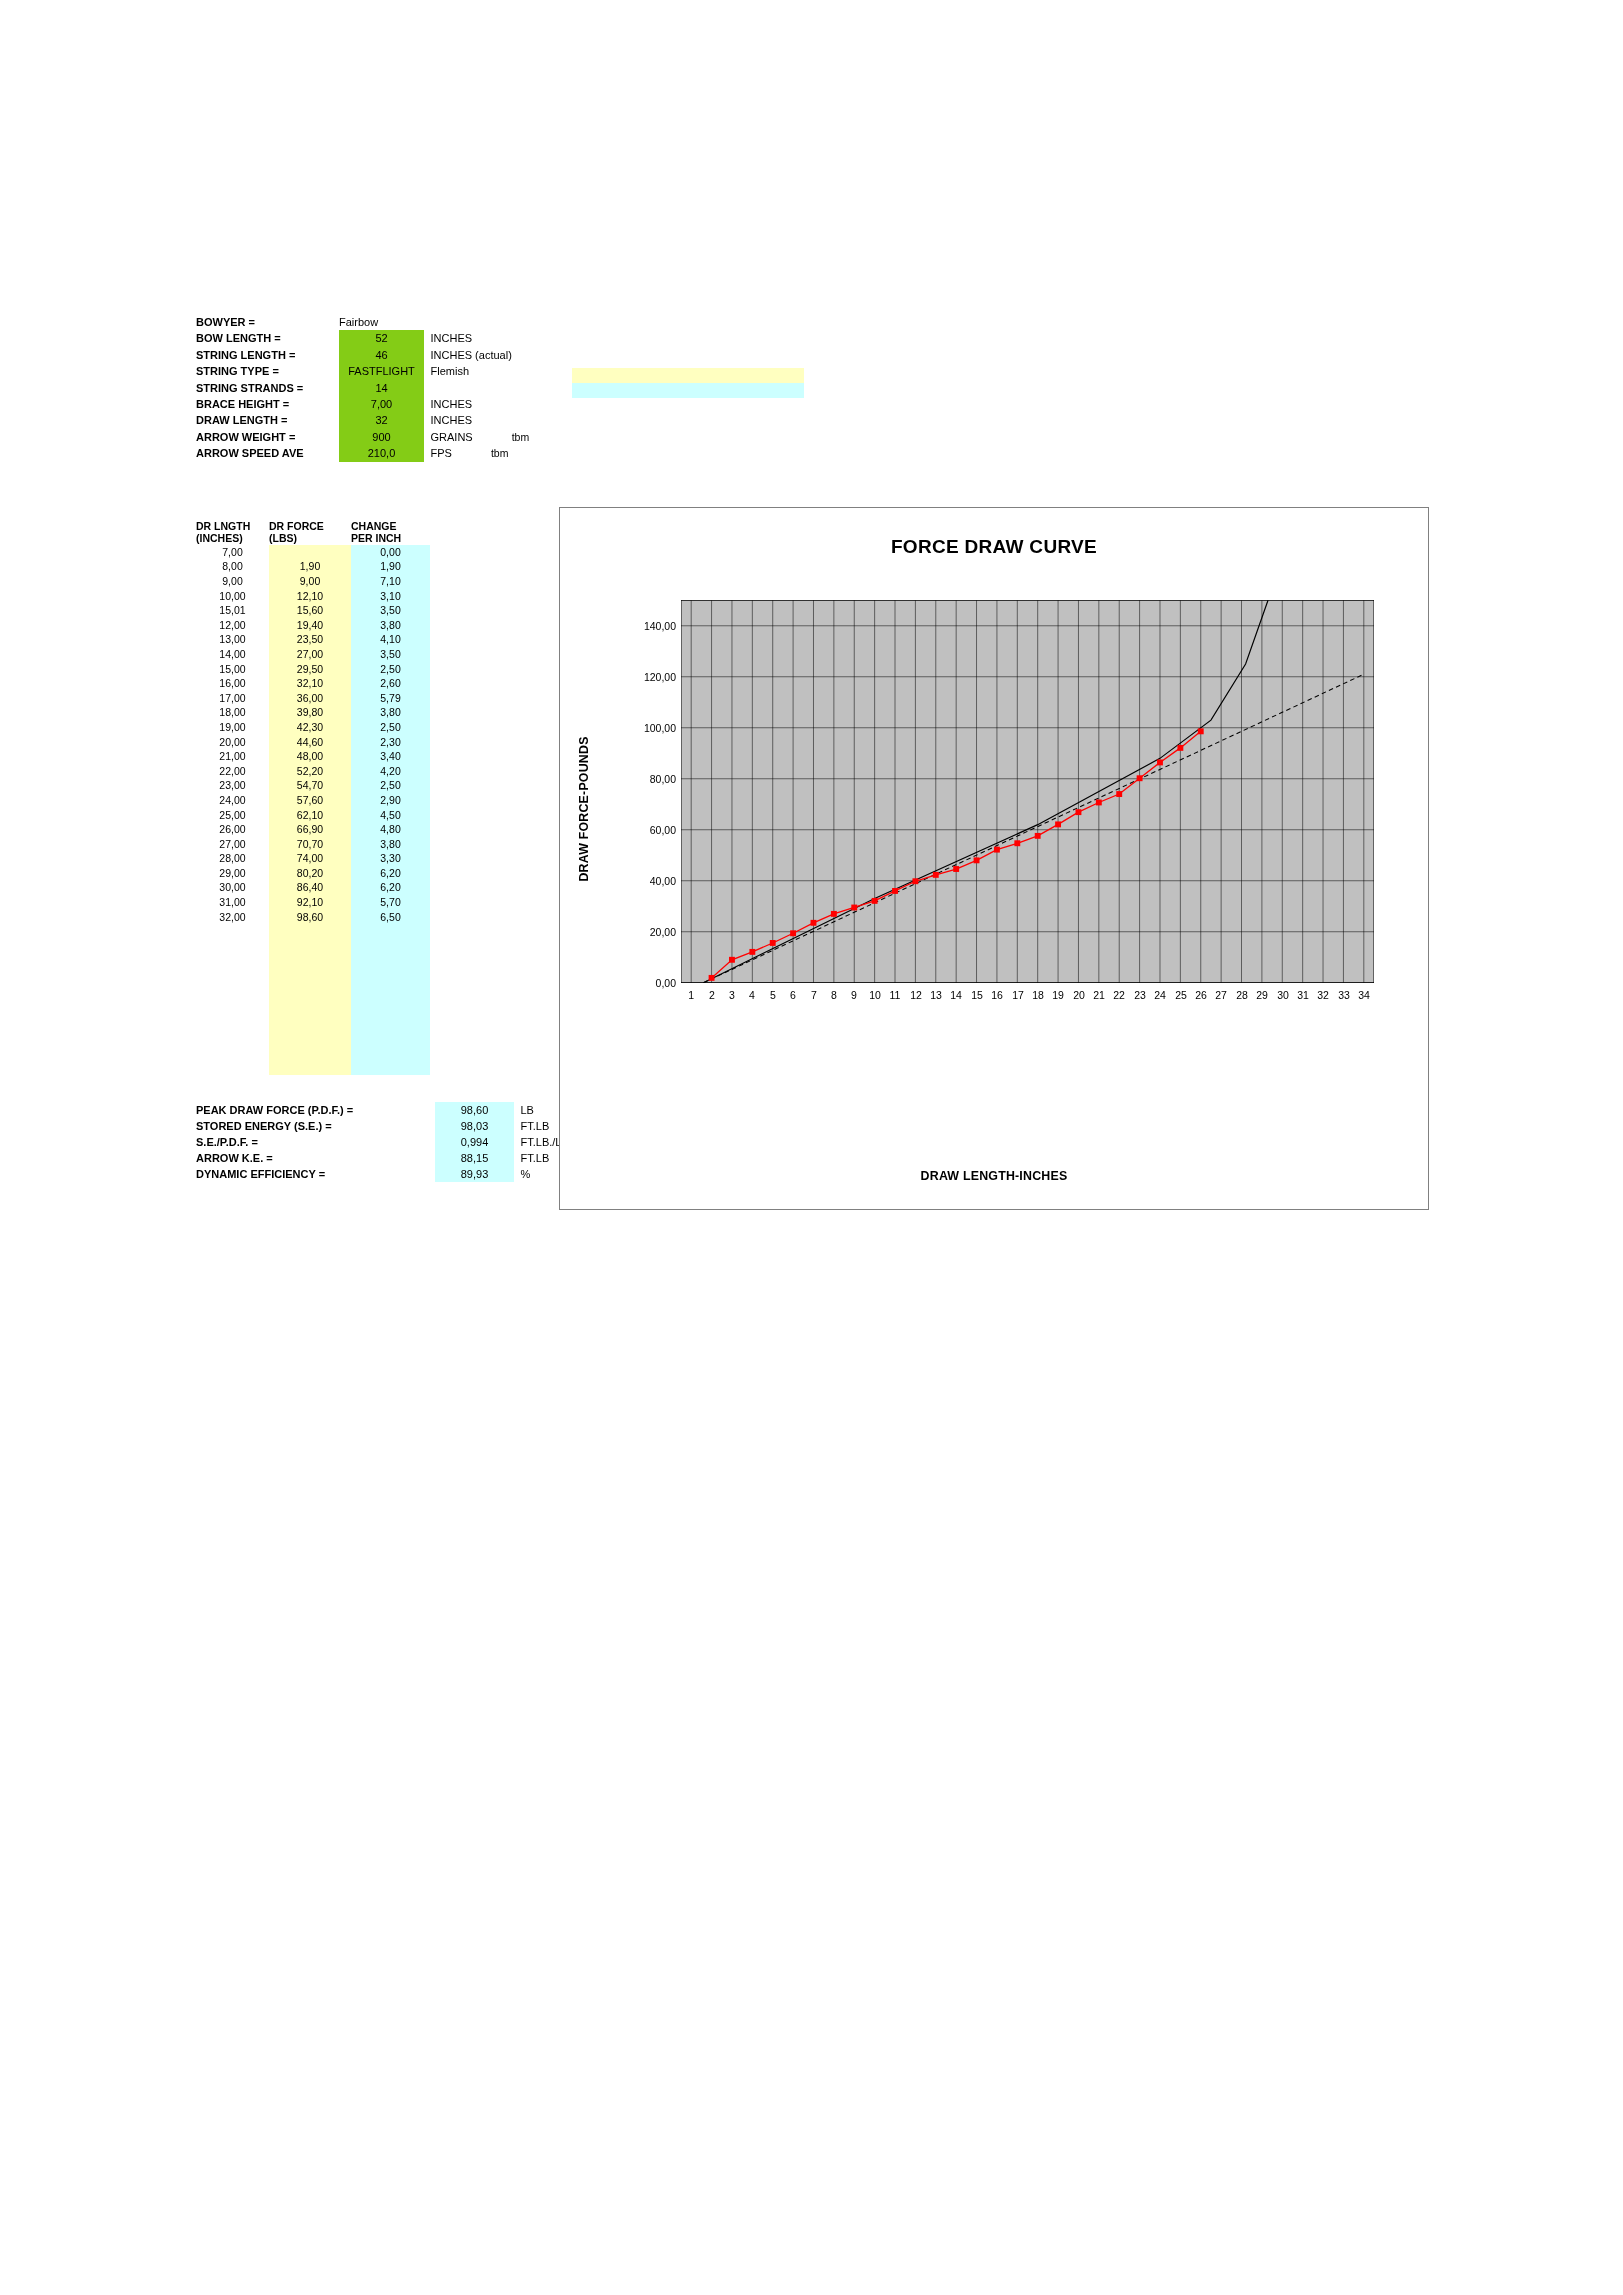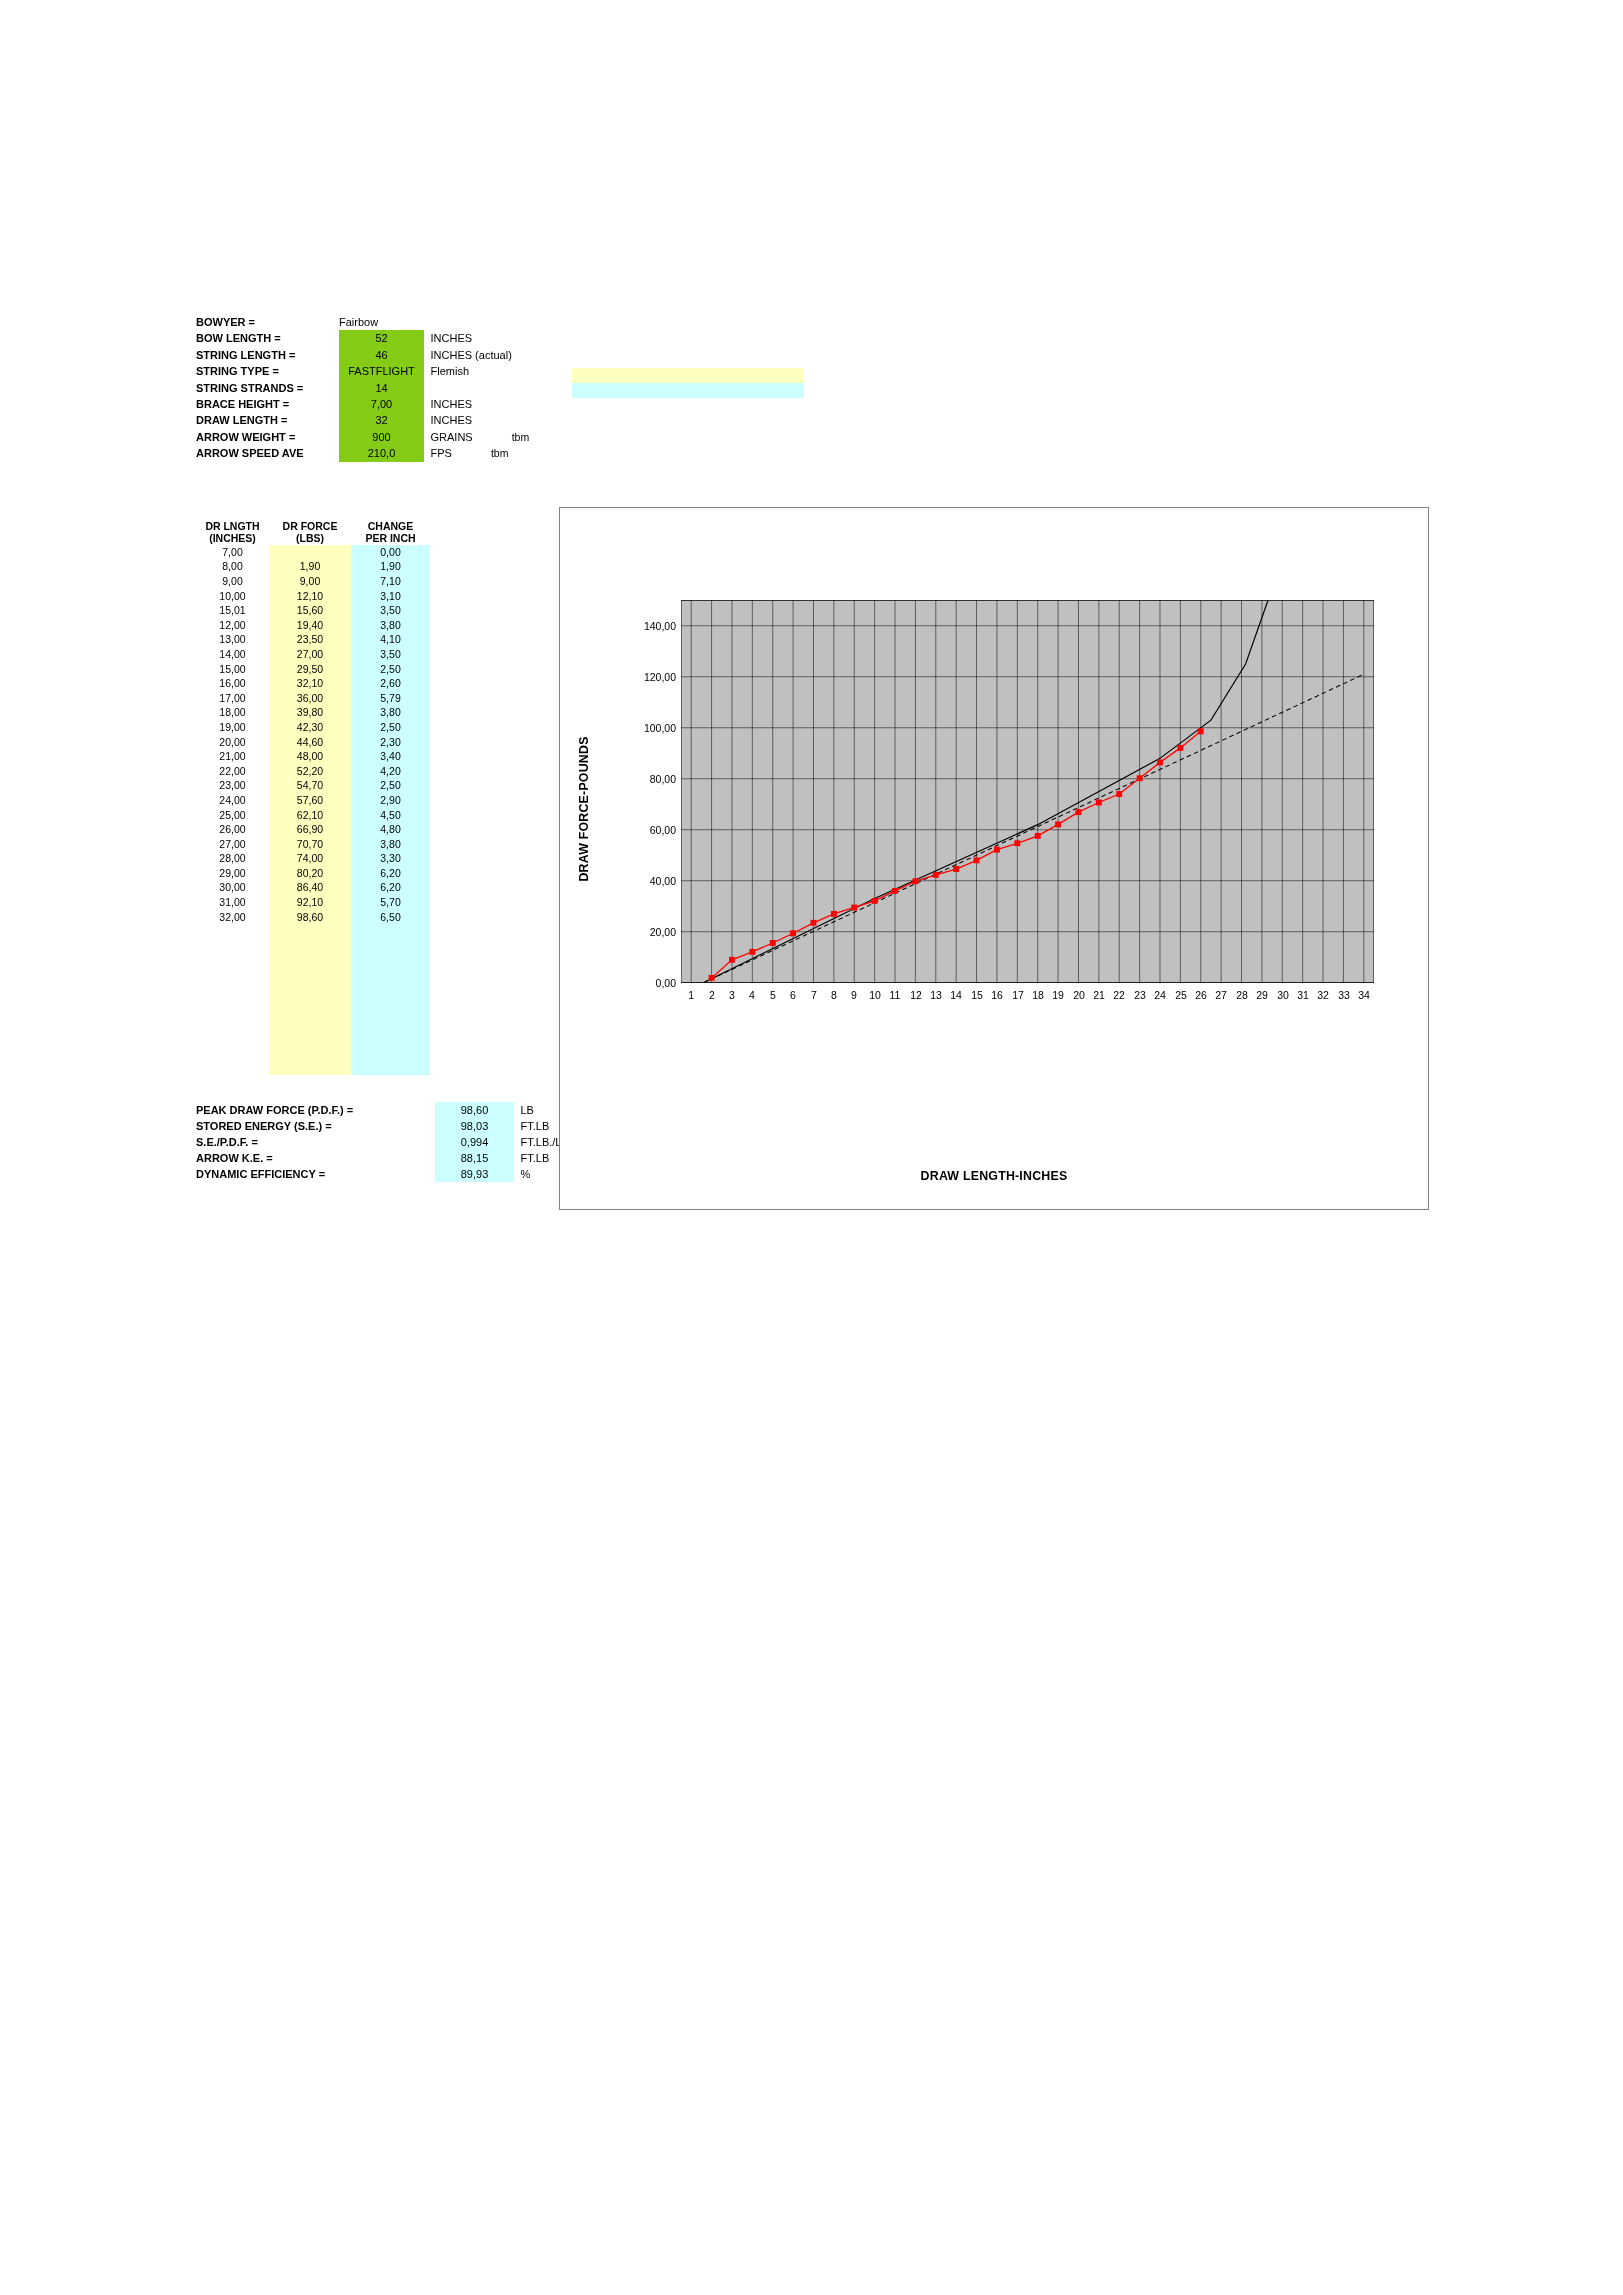--- a/index.html
+++ b/index.html
@@ -94,21 +94,20 @@
   .tbl {
     position: absolute;
     left: 196px;
     top: 520px;
     font-size: 10.5px;
   }
   .tbl-head {
     display: flex;
     font-weight: bold;
     font-size: 10.5px;
-    text-align: center;
   }
   .tbl-head .c1 { width: 73px; }
   .tbl-head .c2 { width: 82px; }
   .tbl-head .c3 { width: 79px; }
   .tbl-head .line { line-height: 12.4px; }
   .tbl-body { position: relative; }
   .col-bg-yellow {
     position: absolute;
     left: 73px;
     top: 0;
@@ -469,20 +468,21 @@
         <span class="sum-unit">FT.LB</span>
       </div>
       <div class="sum-row">
         <span class="sum-label">DYNAMIC EFFICIENCY =</span>
         <span class="sum-val">89,93</span>
         <span class="sum-unit">%</span>
       </div>
     </div>
 
   <div class="chart-frame">
+    <div class="chart-title">FORCE DRAW CURVE</div>
     <div class="y-axis-title">DRAW FORCE-POUNDS</div>
     <div class="x-axis-title">DRAW LENGTH-INCHES</div>
     <div class="ylabels" id="ylabels">
         <div class="ylab" style="top: 383px;">0,00</div>
         <div class="ylab" style="top: 332px;">20,00</div>
         <div class="ylab" style="top: 281px;">40,00</div>
         <div class="ylab" style="top: 230px;">60,00</div>
         <div class="ylab" style="top: 179px;">80,00</div>
         <div class="ylab" style="top: 128px;">100,00</div>
         <div class="ylab" style="top: 77px;">120,00</div>

